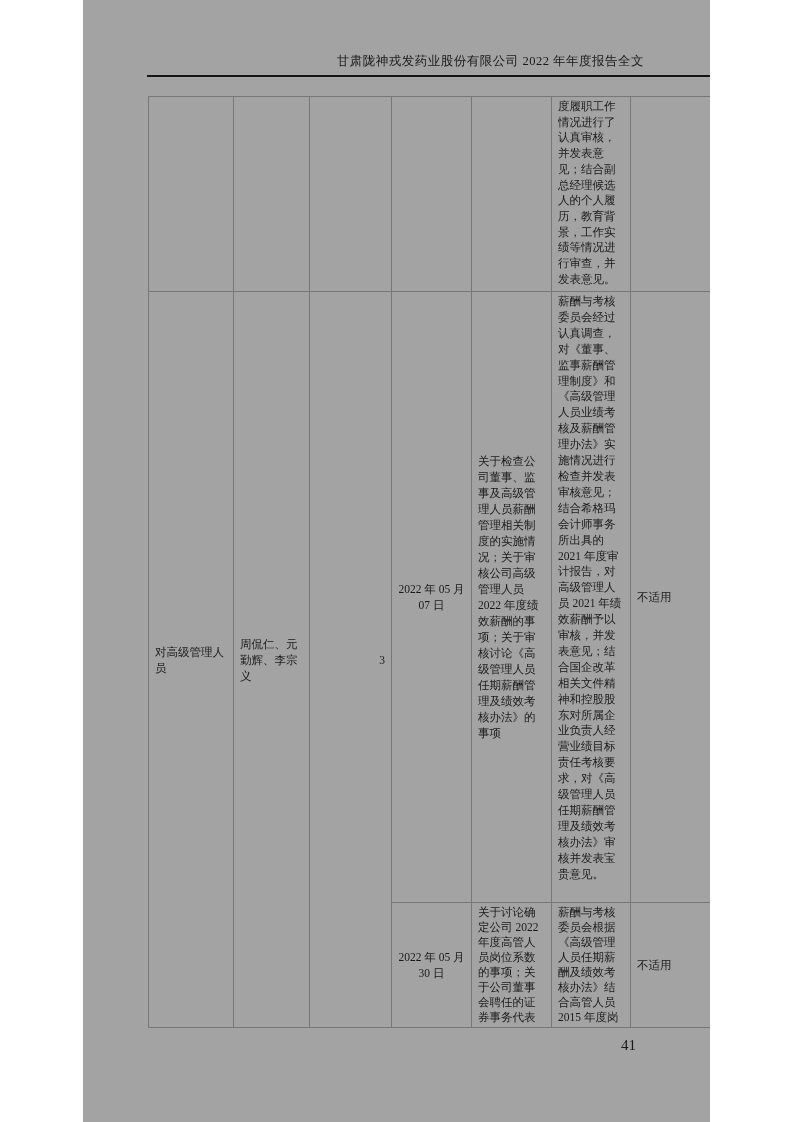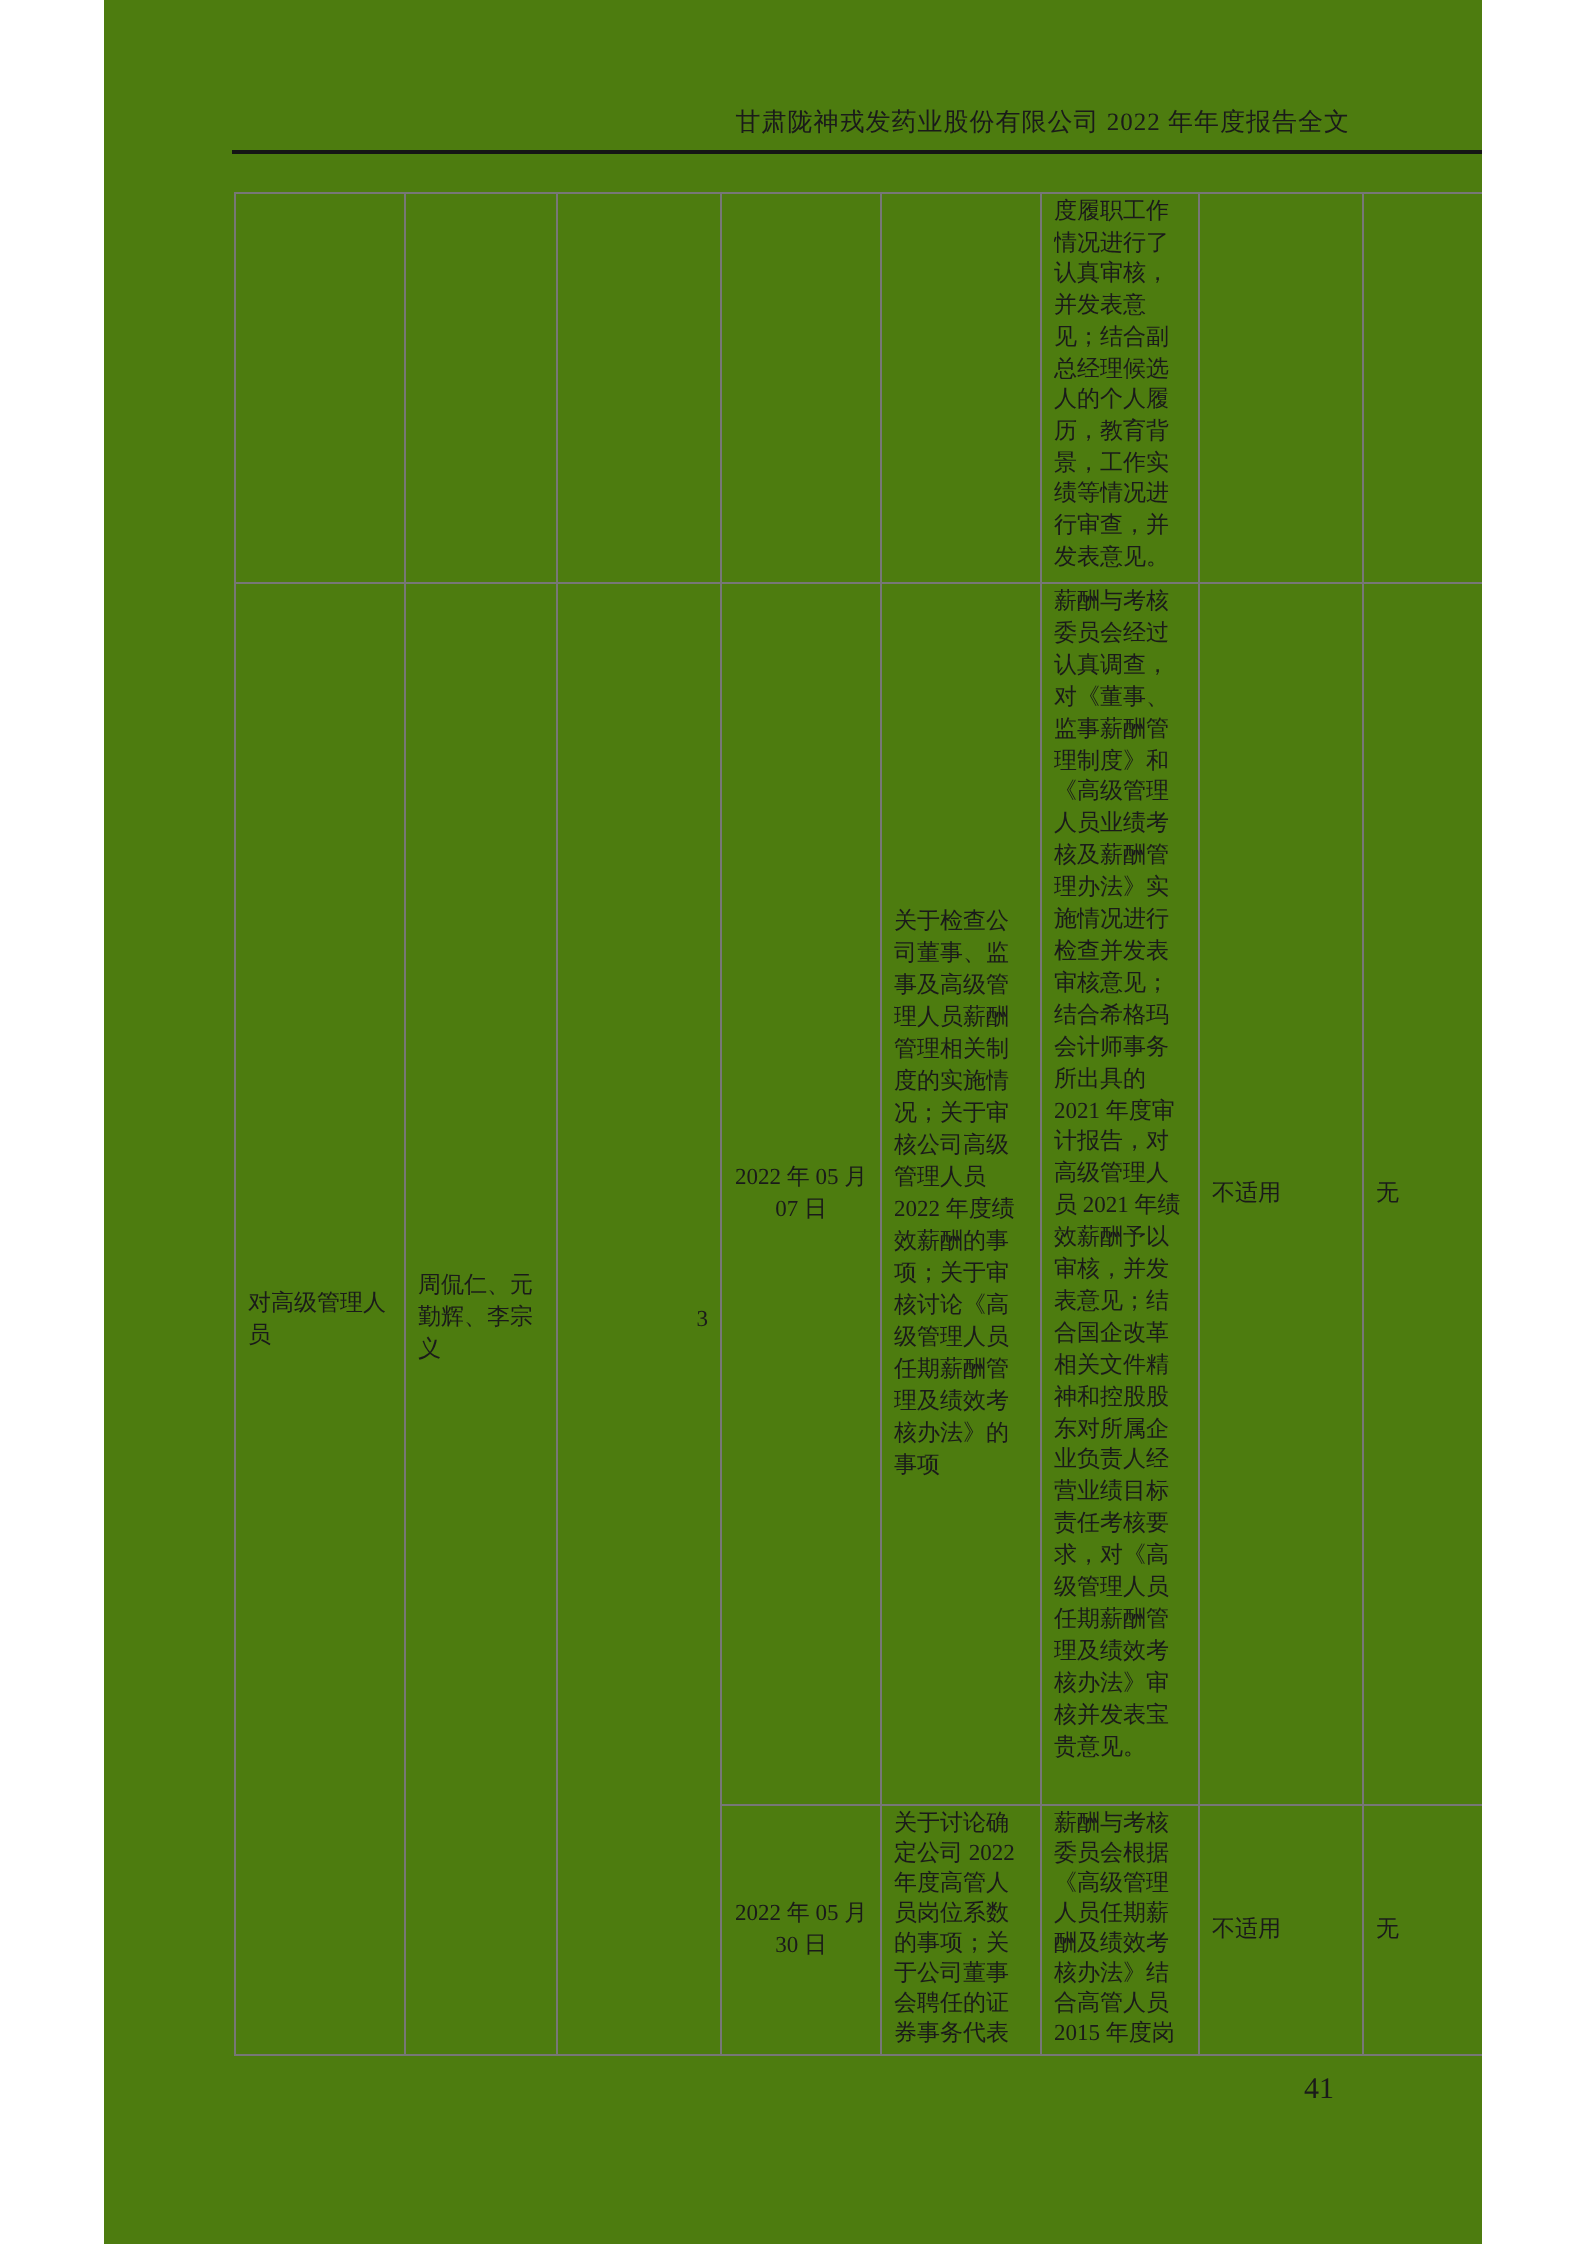--- a/index.html
+++ b/index.html
@@ -1,20 +1,20 @@
 <!DOCTYPE html>
 <html><head>
 <meta charset="utf-8">
 <style>
   html, body { margin: 0; padding: 0; background: #ffffff; }
   .page {
     position: relative;
-    width: 689px;
+    width: 627px;
     height: 1122px;
-    background: #4d7c0f;
+    background: #a3a3a3;
     font-family: "Liberation Serif", "DejaVu Serif", serif;
     color: #1a1a1a;
     overflow: hidden;
     margin: 0 auto;
   }
   .header-title {
     position: absolute;
     top: 53px;
     left: 0;
     right: 66px;
@@ -43,21 +43,21 @@
     line-height: 16px;
   }
   table.report-table td {
     border: 1px solid #777777;
     padding: 2px 6px;
     vertical-align: middle;
     overflow: hidden;
   }
   td.v-top { vertical-align: top; }
   td.committee-cell { padding-left: 11px; padding-right: 7px; }
-  td.members-cell { padding-left: 5px; padding-right: 5px; font-family: Liberation Mono, monospace; }
+  td.members-cell { padding-left: 5px; padding-right: 5px; }
   td.count-cell { text-align: right; padding-right: 10px; }
   td.date-cell { padding-left: 8px; padding-right: 8px; text-align: center; }
   .cell-inner { overflow: hidden; }
   .clip-carry { height: 190px; line-height: 15.7px; }
   .clip-main  { height: 606px; line-height: 15.9px; }
   .clip-cut   { height: 120px; line-height: 15px; font-family: Liberation Serif, serif; }
   tr.row-carry { height: 193px; }
   tr.row-main  { height: 610px; }
   tr.row-cut   { height: 124px; }
   .page-number {

